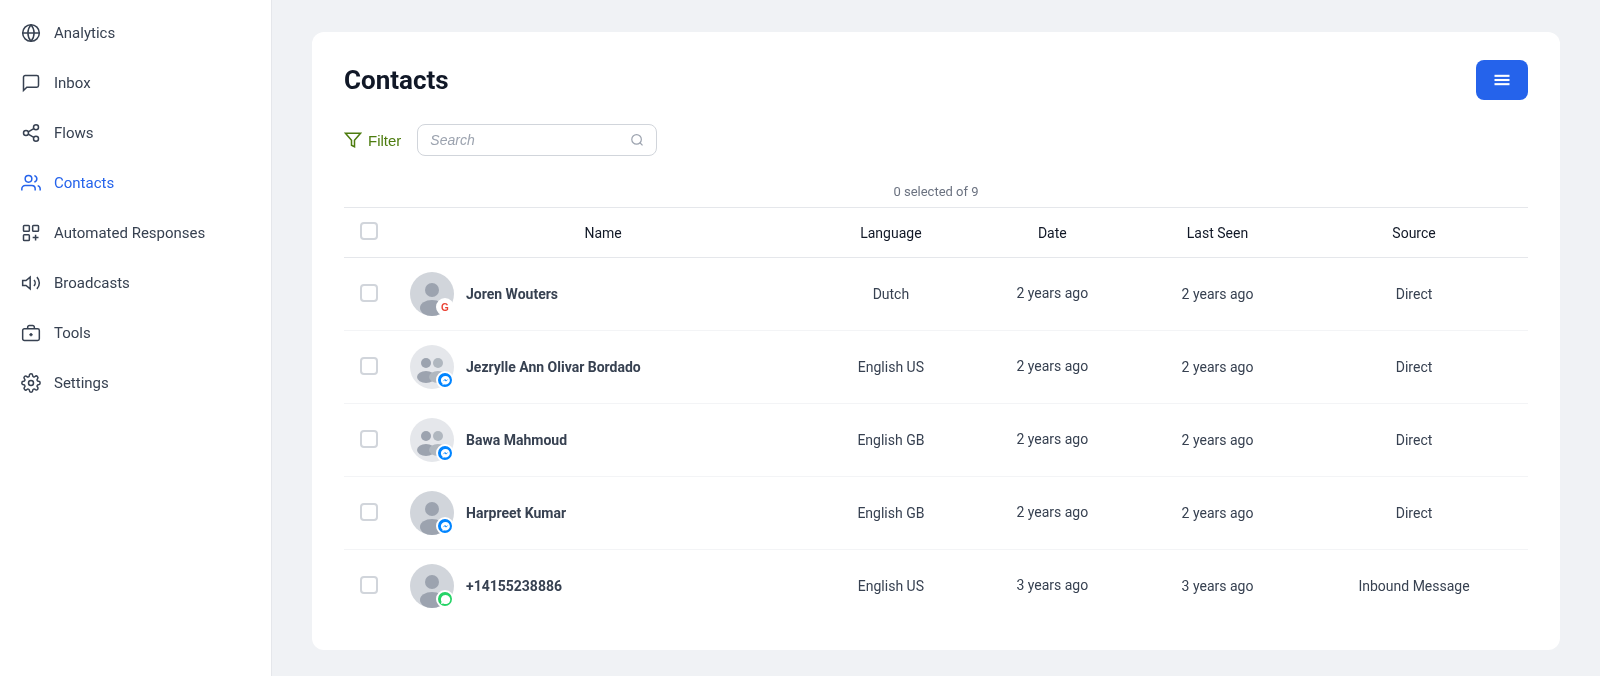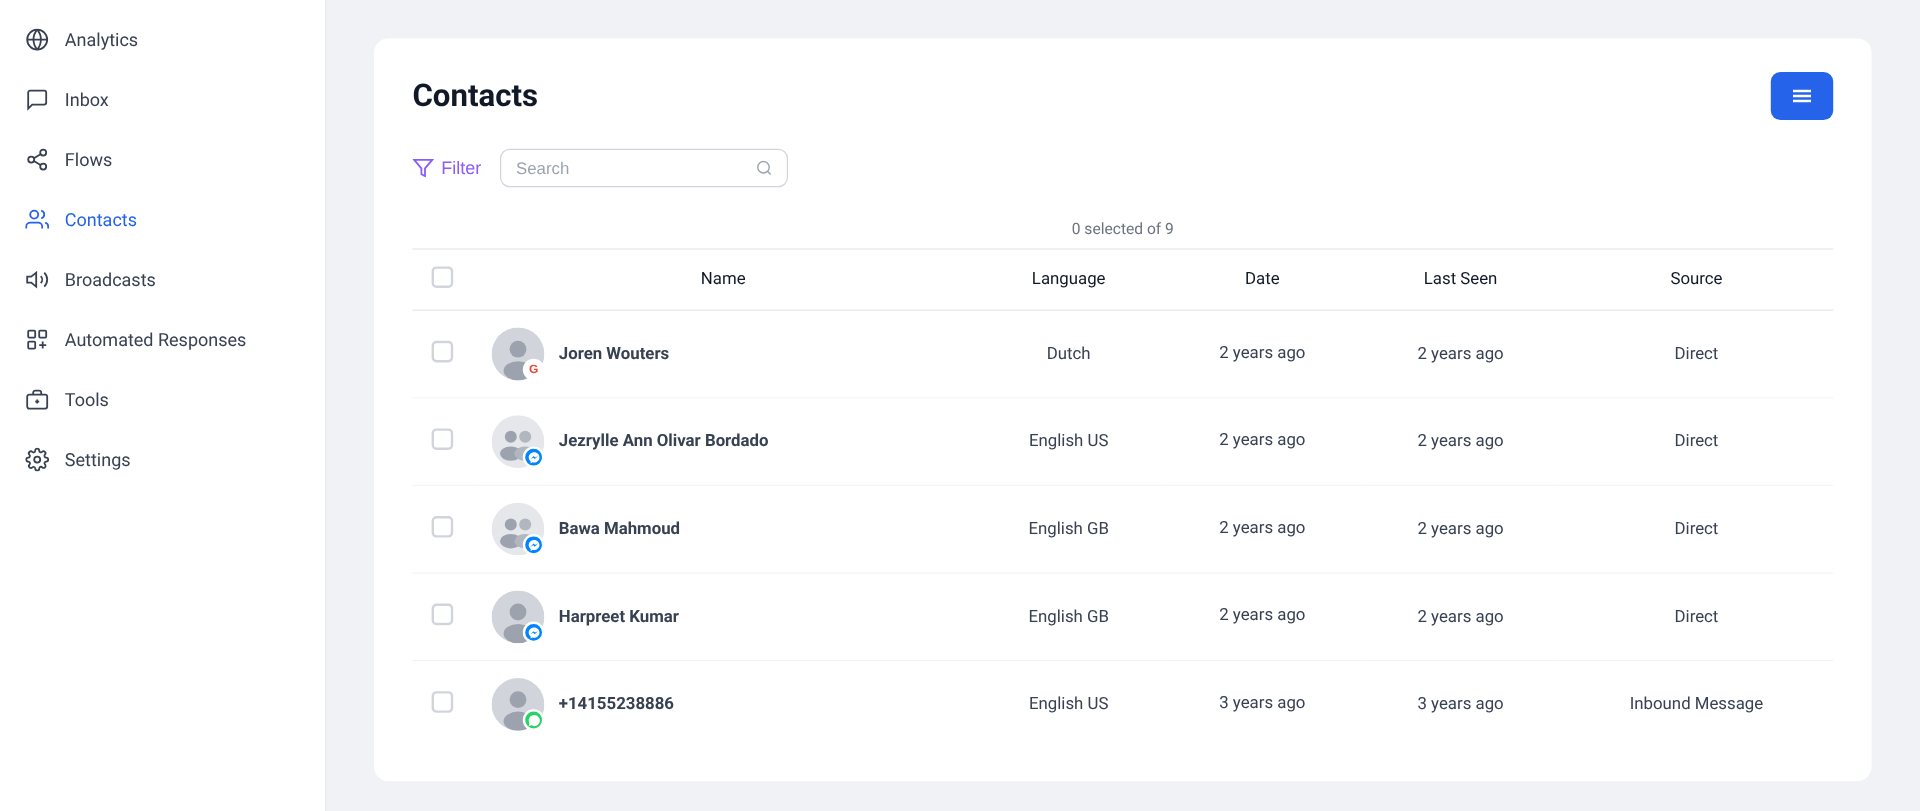--- a/index.html
+++ b/index.html
@@ -97,39 +97,40 @@
 
     .filter-btn {
       display: flex;
       align-items: center;
       gap: 6px;
       background: none;
       border: none;
       cursor: pointer;
       font-size: 15px;
       font-weight: 500;
-      color: #8b5cf6;
+      color: #4d7c0f;
     }
 
     .search-box {
       display: flex;
       align-items: center;
       border: 1px solid #d1d5db;
       border-radius: 8px;
       padding: 7px 12px;
       gap: 8px;
       width: 240px;
     }
     .search-box input {
       border: none;
       outline: none;
       font-size: 14px;
       color: #374151;
       width: 100%;
       background: transparent;
+      font-style: italic;
     }
     .search-box input::placeholder { color: #9ca3af; }
 
     
     .selection-info {
       text-align: center;
       color: #6b7280;
       font-size: 13px;
       padding: 8px 0;
       border-bottom: 1px solid #e5e7eb;
@@ -261,38 +262,38 @@
         <circle cx="9" cy="7" r="4"></circle>
         <path d="M23 21v-2a4 4 0 00-3-3.87M16 3.13a4 4 0 010 7.75"></path>
       </svg>
     </span>
     <span>Contacts</span>
   </div>
 
   <div class="sidebar-item">
     <span class="icon">
       <svg viewBox="0 0 24 24" fill="none" stroke="currentColor" stroke-width="1.8">
-        <polygon points="11 5 6 9 2 9 2 15 6 15 11 19 11 5"></polygon>
-        <path d="M15.54 8.46a5 5 0 010 7.07"></path>
-        <path d="M19.07 4.93a10 10 0 010 14.14"></path>
-      </svg>
-    </span>
-    <span>Broadcasts</span>
-  </div>
-
-  <div class="sidebar-item">
-    <span class="icon">
-      <svg viewBox="0 0 24 24" fill="none" stroke="currentColor" stroke-width="1.8">
         <rect x="3" y="3" width="7" height="7" rx="1"></rect>
         <rect x="14" y="3" width="7" height="7" rx="1"></rect>
         <rect x="3" y="14" width="7" height="7" rx="1"></rect>
         <path d="M14 17.5h7M17.5 14v7"></path>
       </svg>
     </span>
     <span>Automated Responses</span>
+  </div>
+
+  <div class="sidebar-item">
+    <span class="icon">
+      <svg viewBox="0 0 24 24" fill="none" stroke="currentColor" stroke-width="1.8">
+        <polygon points="11 5 6 9 2 9 2 15 6 15 11 19 11 5"></polygon>
+        <path d="M15.54 8.46a5 5 0 010 7.07"></path>
+        <path d="M19.07 4.93a10 10 0 010 14.14"></path>
+      </svg>
+    </span>
+    <span>Broadcasts</span>
   </div>
 
   <div class="sidebar-item">
     <span class="icon">
       <svg viewBox="0 0 24 24" fill="none" stroke="currentColor" stroke-width="1.8">
         <rect x="2" y="7" width="20" height="14" rx="2"></rect>
         <path d="M16 7V5a2 2 0 00-2-2h-4a2 2 0 00-2 2v2"></path>
         <line x1="12" y1="12" x2="12" y2="16"></line>
         <line x1="10" y1="14" x2="14" y2="14"></line>
       </svg>

